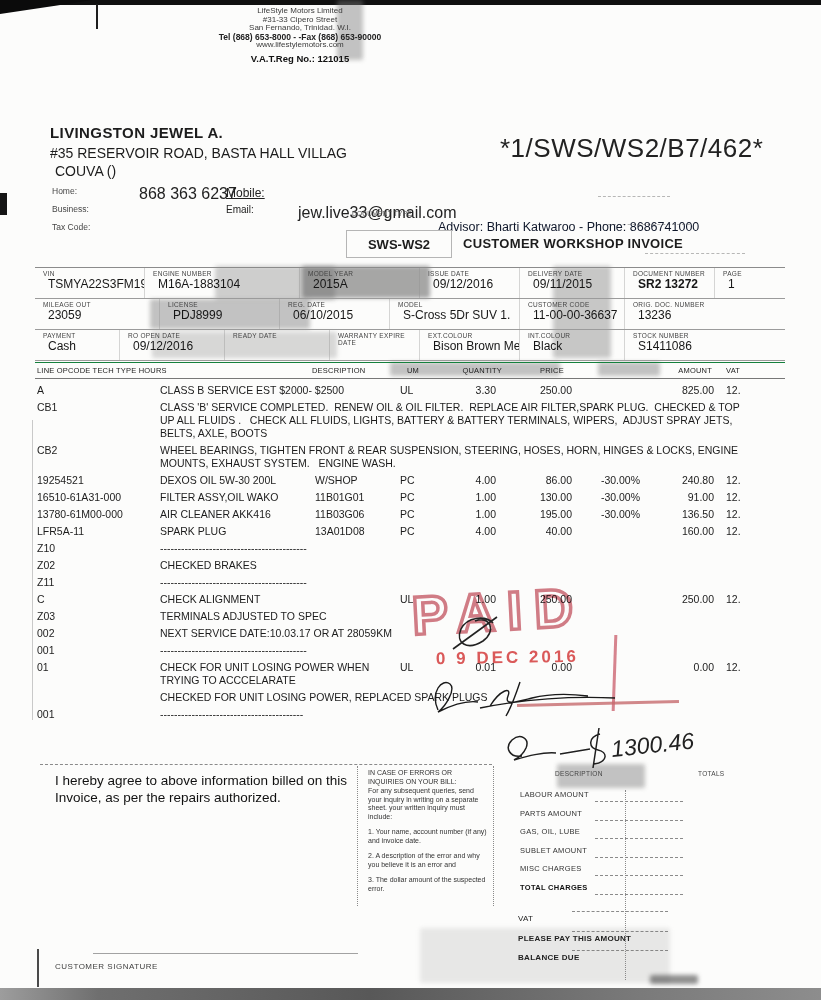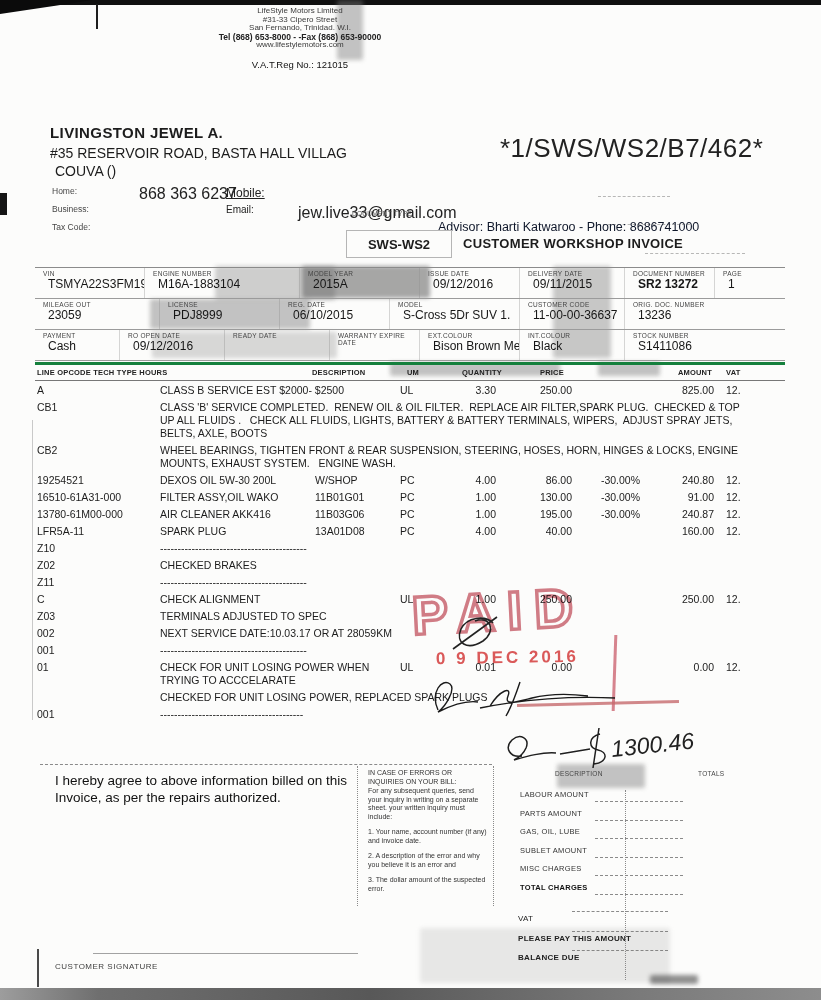--- a/index.html
+++ b/index.html
@@ -13,21 +13,21 @@
   .fold-line{position:absolute;width:1px;background:#c9c9c9;}
   .smudge{position:absolute;background:rgba(125,125,125,.45);filter:blur(2px);border-radius:2px;}
   .bottombar{position:absolute;left:0;top:988px;width:821px;height:12px;
         background:linear-gradient(to right,#9d9d9d 0%,#6f6f6f 12%,#585858 45%,#7a7a7a 78%,#8d8d8d 100%);}
   .scan-dash{position:absolute;border-top:1px dashed #9a9a9a;opacity:.7;}
 
   
   .company{position:absolute;left:110px;top:7px;width:380px;text-align:center;color:#3b3b3b;}
   .company div{font-size:8px;line-height:8.5px;}
   .company .c-phone{font-weight:bold;color:#222;font-size:8.5px;}
-  .company .c-vat{font-weight:normal;color:#111;font-size:9.5px;margin-top:11px;}
+  .company .c-vat{font-weight:bold;color:#111;font-size:9.5px;margin-top:5px;}
   .hdr-vline{position:absolute;left:96px;top:4px;width:2px;height:25px;background:#1e1e1e;}
 
   
   .cust-name{position:absolute;left:50px;top:124px;font-size:15px;font-weight:bold;letter-spacing:.4px;}
   .cust-addr{position:absolute;left:50px;top:145px;font-size:14px;}
   .cust-city{position:absolute;left:55px;top:163px;font-size:14px;}
   .flabel{position:absolute;font-size:8.5px;color:#474747;}
   .fvalue{position:absolute;font-size:16px;color:#222;margin-left:36px;}
   .docref{position:absolute;left:500px;top:133px;width:280px;font-size:26px;letter-spacing:.5px;color:#222;}
   .advisor{position:absolute;left:438px;top:220px;font-size:12.5px;color:#0f172a;}
@@ -51,21 +51,21 @@
   .vrow-2 .vcell:nth-of-type(1){width:125px}.vrow-2 .vcell:nth-of-type(2){width:120px}
   .vrow-2 .vcell:nth-of-type(3){width:110px}.vrow-2 .vcell:nth-of-type(4){width:130px}
   .vrow-2 .vcell:nth-of-type(5){width:105px}.vrow-2 .vcell:nth-of-type(6){width:160px}
   .vrow-3 .vcell:nth-of-type(1){width:85px}.vrow-3 .vcell:nth-of-type(2){width:105px}
   .vrow-3 .vcell:nth-of-type(3){width:105px}.vrow-3 .vcell:nth-of-type(4){width:90px}
   .vrow-3 .vcell:nth-of-type(5){width:100px}.vrow-3 .vcell:nth-of-type(6){width:105px}
   .vrow-3 .vcell:nth-of-type(7){width:160px}
 
   
   .items-header{position:absolute;left:35px;top:362px;width:750px;height:15px;
-      border-top:3px solid #15803d;border-bottom:1px solid #777;font-size:7.5px;color:#222;font-weight:bold;}
+      border-top:1px solid #15803d;border-bottom:1px solid #777;font-size:7.5px;color:#222;}
   .items-header span{position:absolute;top:3px;letter-spacing:.2px;}
   .items{position:absolute;left:35px;top:380px;width:750px;}
   .item-row{display:grid;grid-template-columns:125px 155px 85px 38px 62px 78px 66px 76px 35px;
       margin-top:4px;font-size:10.5px;}
   .item-row>span{grid-row:1;line-height:13px;}
   .cell-code{grid-column:1;padding-left:2px;}
   .cell-desc{grid-column:2;white-space:pre-wrap;}
   .cell-code2{grid-column:3;}
   .cell-um{grid-column:4;}
   .cell-qty{grid-column:5;text-align:right;padding-right:4px;}
@@ -326,21 +326,21 @@
         <span class="cell-vat">12.</span>
       </div>
       <div class="item-row">
         <span class="cell-code">13780-61M00-000</span>
         <span class="cell-desc">AIR CLEANER AKK416</span>
         <span class="cell-code2">11B03G06</span>
         <span class="cell-um">PC</span>
         <span class="cell-qty">1.00</span>
         <span class="cell-price">195.00</span>
         <span class="cell-disc">-30.00%</span>
-        <span class="cell-amount">240.87</span>
+        <span class="cell-amount">136.50</span>
         <span class="cell-vat">12.</span>
       </div>
       <div class="item-row">
         <span class="cell-code">LFR5A-11</span>
         <span class="cell-desc">SPARK PLUG</span>
         <span class="cell-code2">13A01D08</span>
         <span class="cell-um">PC</span>
         <span class="cell-qty">4.00</span>
         <span class="cell-price">40.00</span>
         <span class="cell-disc"></span>

